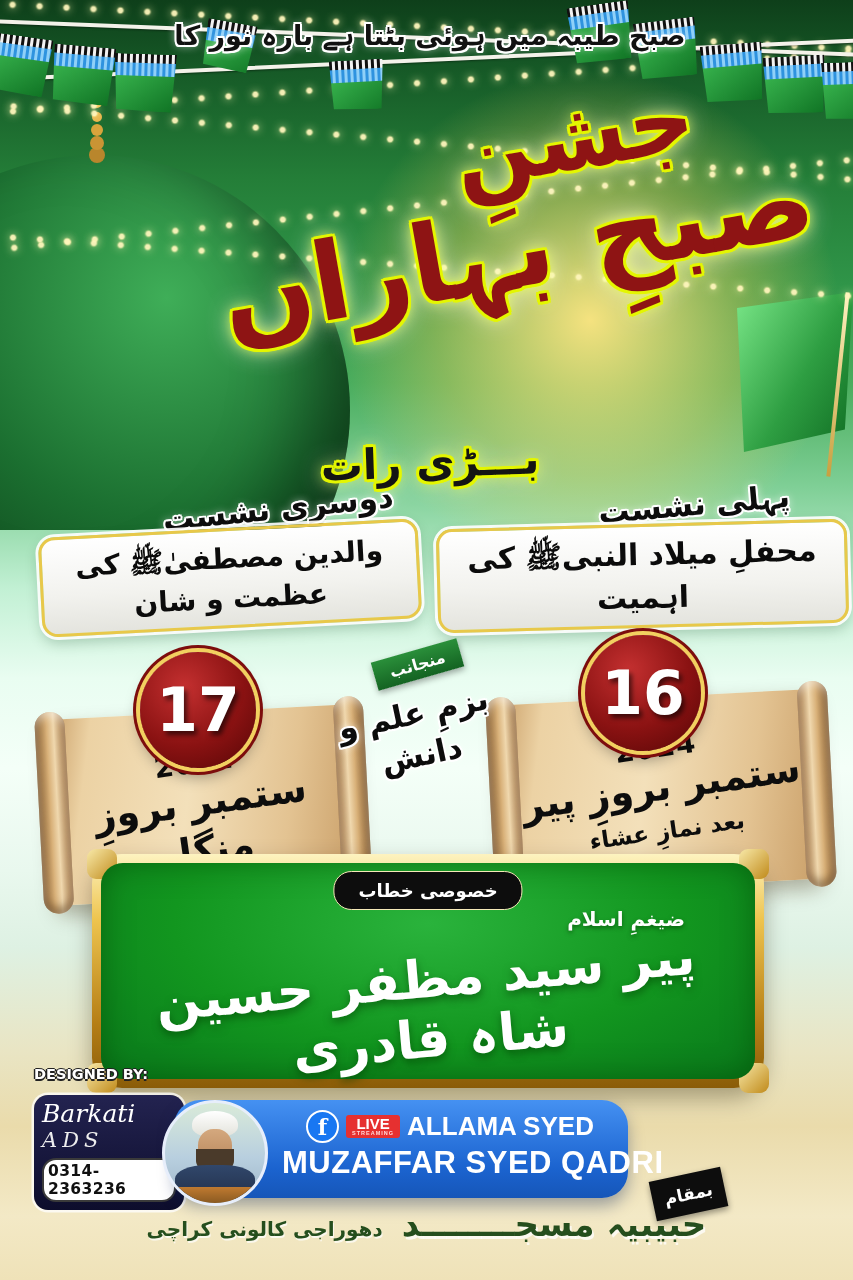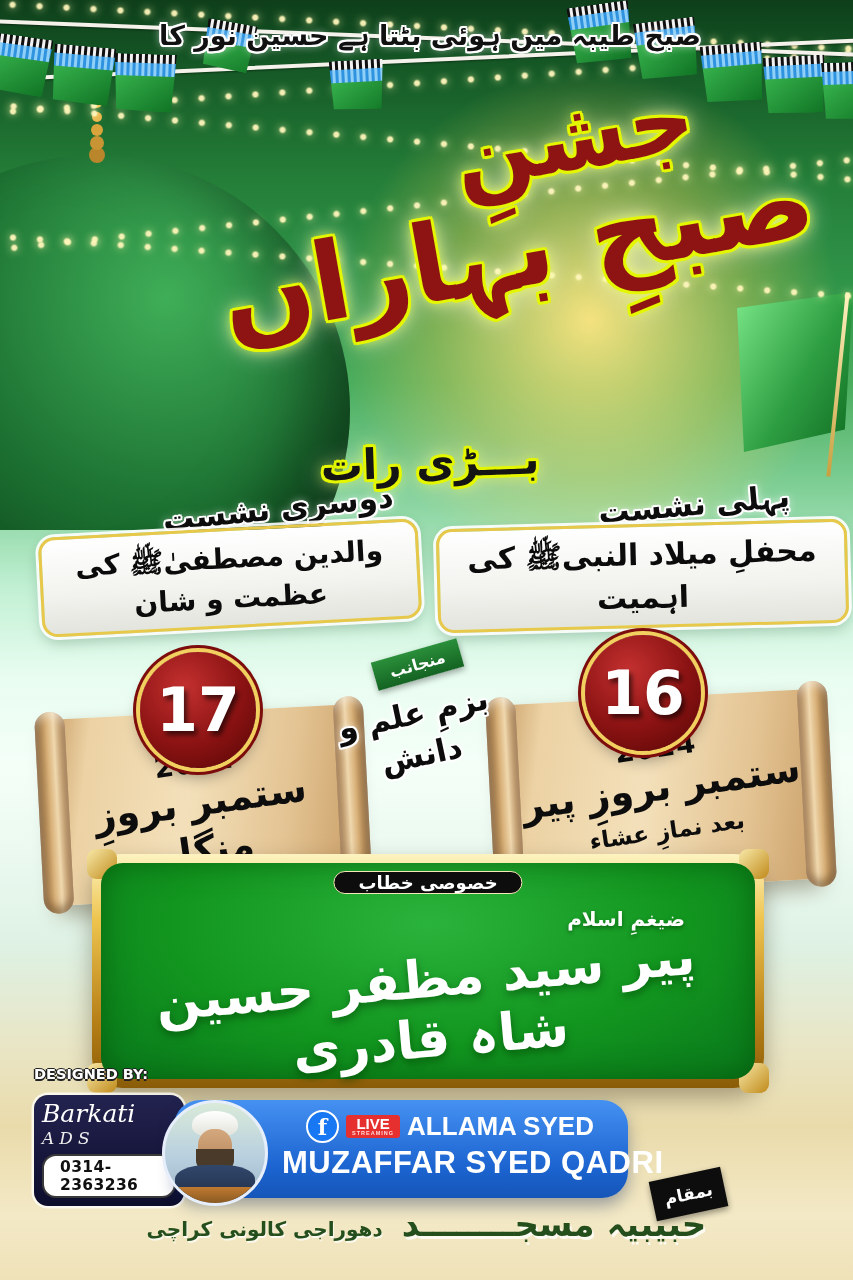--- a/index.html
+++ b/index.html
@@ -96,37 +96,37 @@
   .gold-frame{left:92px; top:854px; width:672px; height:234px; border-radius:30px; padding:9px;
     background:linear-gradient(180deg,#fdf3c0,#eec44e 28%,#b67f16 72%,#8a5c08);
     box-shadow:0 10px 22px rgba(40,30,0,.35);}
   .corner-tab{position:absolute; width:30px; height:30px; border-radius:9px;
     background:linear-gradient(135deg,#f8e9a8,#c08a1a);}
   .green-inner{position:relative; width:100%; height:100%; border-radius:22px;
     background:radial-gradient(ellipse at 50% 28%, #2ab33c, #12961f 55%, #0a7a1b 95%);
     box-shadow:inset 0 0 30px rgba(0,70,0,.5);}
   .speaker-pill{position:absolute; top:8px; left:50%; transform:translateX(-50%);
     background:#0d0d0d; color:#fff; font-size:18px; font-weight:bold;
-    padding:0 24px; border-radius:18px; border:1.5px solid #f5e9b8; direction:rtl; white-space:nowrap;}
+    padding:8px 24px; border-radius:18px; border:1.5px solid #f5e9b8; direction:rtl; white-space:nowrap;}
   .honorific{position:absolute; top:44px; right:70px; color:#fff; font-size:20px; font-weight:bold;
     direction:rtl; text-shadow:0 2px 4px rgba(0,60,0,.6);}
   .speaker-name{position:absolute; left:0; right:0; top:86px; text-align:center; color:#fff;
     font-size:52px; font-weight:bold; direction:rtl; transform:rotate(-5deg);
     text-shadow:0 4px 8px rgba(0,60,0,.55);}
   
   .designed{left:34px; top:1066px; width:150px; text-align:left;}
   .designed-label{font-size:14.5px; font-weight:bold; color:#fff;
     text-shadow:1.5px 0 0 #222,-1.5px 0 0 #222,0 1.5px 0 #222,0 -1.5px 0 #222;}
   .navy-box{margin-top:13px; background:linear-gradient(#232350,#0d0d2c); border-radius:14px;
     box-shadow:0 0 0 2.5px rgba(255,255,255,.75); padding:6px 8px 8px;}
   .brand{font-family:"DejaVu Serif", serif; font-style:italic; font-size:25px; color:#fff; line-height:1.05;}
-  .brand-sub{font-family:"DejaVu Serif", serif; font-style:italic; font-size:17px; color:#eee;
+  .brand-sub{font-family:"DejaVu Serif", serif; font-style:italic; font-size:21px; color:#eee;
     letter-spacing:5px; margin-top:1px;}
   .phone-pill{margin-top:6px; background:#fff; border:2px solid #3a3a3a; border-radius:14px;
-    font-size:15.5px; font-weight:bold; color:#101010; padding:2px 16px; letter-spacing:.4px;}
+    font-size:15.5px; font-weight:bold; color:#101010; padding:2px 4px; letter-spacing:.4px;}
   .blue-banner{left:174px; top:1100px; width:454px; height:98px; border-radius:26px;
     background:linear-gradient(180deg,#4591f2,#1b63cf 70%,#1656b8);
     box-shadow:0 8px 16px rgba(0,30,90,.35);}
   .avatar{position:absolute; left:-12px; top:0; width:106px; height:106px; border-radius:50%;
     border:3px solid #e7eefb; overflow:hidden;
     background:linear-gradient(180deg,#d9ead9 0%,#b8cfdf 55%,#9db4c6 100%); z-index:2;}
   .turban{position:absolute; left:27px; top:8px; width:46px; height:26px; border-radius:50% 50% 40% 40%;
     background:linear-gradient(#ffffff,#e2e2da);}
   .face{position:absolute; left:33px; top:26px; width:34px; height:36px; border-radius:45%;
     background:linear-gradient(#d4a87e,#b8875c);}
@@ -180,21 +180,21 @@
     <div class="flag" style="left:204px; top:22px; transform:rotate(10deg); width:50px; height:48px;"></div>
     <div class="flag" style="left:330px; top:60px; transform:rotate(-3deg); width:54px; height:50px;"></div>
     <div class="flag" style="left:570px; top:4px;  transform:rotate(-8deg);"></div>
     <div class="flag" style="left:636px; top:20px; transform:rotate(-7deg);"></div>
     <div class="flag" style="left:702px; top:44px; transform:rotate(-5deg);"></div>
     <div class="flag" style="left:764px; top:56px; transform:rotate(-3deg);"></div>
     <div class="flag" style="left:822px; top:62px; transform:rotate(-2deg);"></div>
   </div>
 
   <div class="abs couplet ow">
-    <div>صبح طیبہ میں ہوئی بٹتا ہے حسین نور کا</div>
+    <div>صبح طیبہ میں ہوئی بٹتا ہے بارہ نور کا</div>
   </div>
 
   <div class="abs main-title oy">
     <span class="w1">جشنِ</span>
     <span class="w2">صبحِ بہاراں</span>
   </div>
   <div class="abs tagline oy">بـــڑی رات</div>
 
   <div class="sess-head ow" style="left:556px; top:486px; width:276px; transform:rotate(-5deg);">پہلی نشست</div>
   <div class="sess-box" style="left:437px; top:524px; width:411px; height:104px; font-size:30px; transform:rotate(-1.5deg);">

